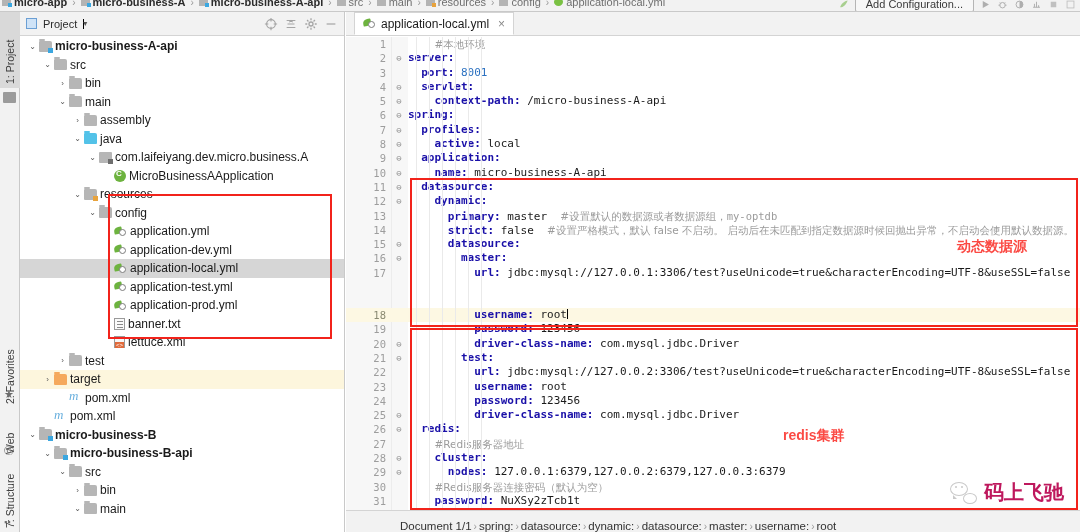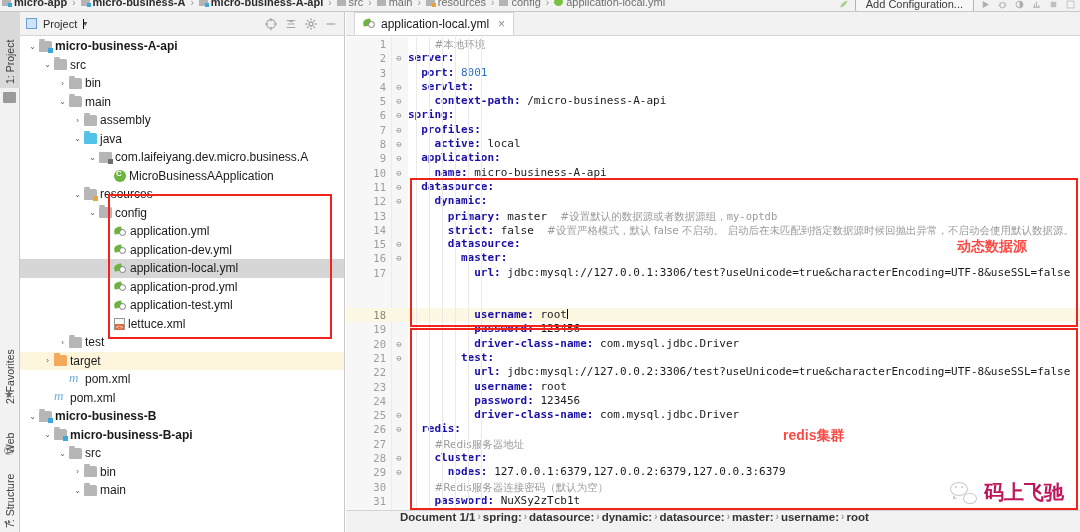--- a/index.html
+++ b/index.html
@@ -154,22 +154,22 @@
   .num-lit { color:#2a70c0; }
   .cm { color:#9b9b9b; font-style:normal; font-family:"DejaVu Sans","Liberation Sans",sans-serif; font-size:10.5px; }
   .cm-mono { color:#9b9b9b; font-family:"DejaVu Sans Mono","Liberation Mono",monospace; font-size:10.5px;}
   .caret { display:inline-block; width:1px; height:10px; background:#000; vertical-align:-1px; }
   .guide { position:absolute; top:0; bottom:0; width:1px; background:#eaeaea; }
 
   
   .statusbar {
     position:absolute; left:346px; bottom:0; width:734px; height:22px;
     background:#f2f2f2; border-top:1px solid #d4d4d4;
-    display:flex; align-items:flex-start; padding-left:54px; gap:2px;
-    font-size:11.5px; color:#333;font-weight:bold;
+    display:flex; align-items:flex-end; padding-left:54px; gap:2px;
+    font-size:11.5px; color:#333;
   }
   .statusbar .sep { color:#9a9a9a; font-size:10px; }
 
   
   .watermark {
     position:absolute; right:16px; bottom:26px;
     display:flex; align-items:center; gap:7px;
     color:#be185d; font-size:20px; font-weight:bold;
     font-family:"DejaVu Sans","Liberation Sans",sans-serif;
   }
@@ -386,30 +386,36 @@
           </span>
           <span class="tlabel">application-local.yml</span>
         </div>
         <div class="trow">
           <span style="display:inline-block;width:81px;flex:none;"></span>
           <span class="tw"></span>
           <span class="ico yml">
             <span class="leaf"></span>
             <span class="dot"></span>
           </span>
-          <span class="tlabel">application-prod.yml</span>
+          <span class="tlabel">application-test.yml</span>
         </div>
         <div class="trow">
           <span style="display:inline-block;width:81px;flex:none;"></span>
           <span class="tw"></span>
           <span class="ico yml">
             <span class="leaf"></span>
             <span class="dot"></span>
           </span>
-          <span class="tlabel">application-test.yml</span>
+          <span class="tlabel">application-prod.yml</span>
+        </div>
+        <div class="trow">
+          <span style="display:inline-block;width:81px;flex:none;"></span>
+          <span class="tw"></span>
+          <span class="ico txt"></span>
+          <span class="tlabel">banner.txt</span>
         </div>
         <div class="trow">
           <span style="display:inline-block;width:81px;flex:none;"></span>
           <span class="tw"></span>
           <span class="ico xml"></span>
           <span class="tlabel">lettuce.xml</span>
         </div>
         <div class="trow">
           <span style="display:inline-block;width:36px;flex:none;"></span>
           <span class="tw">›</span>

